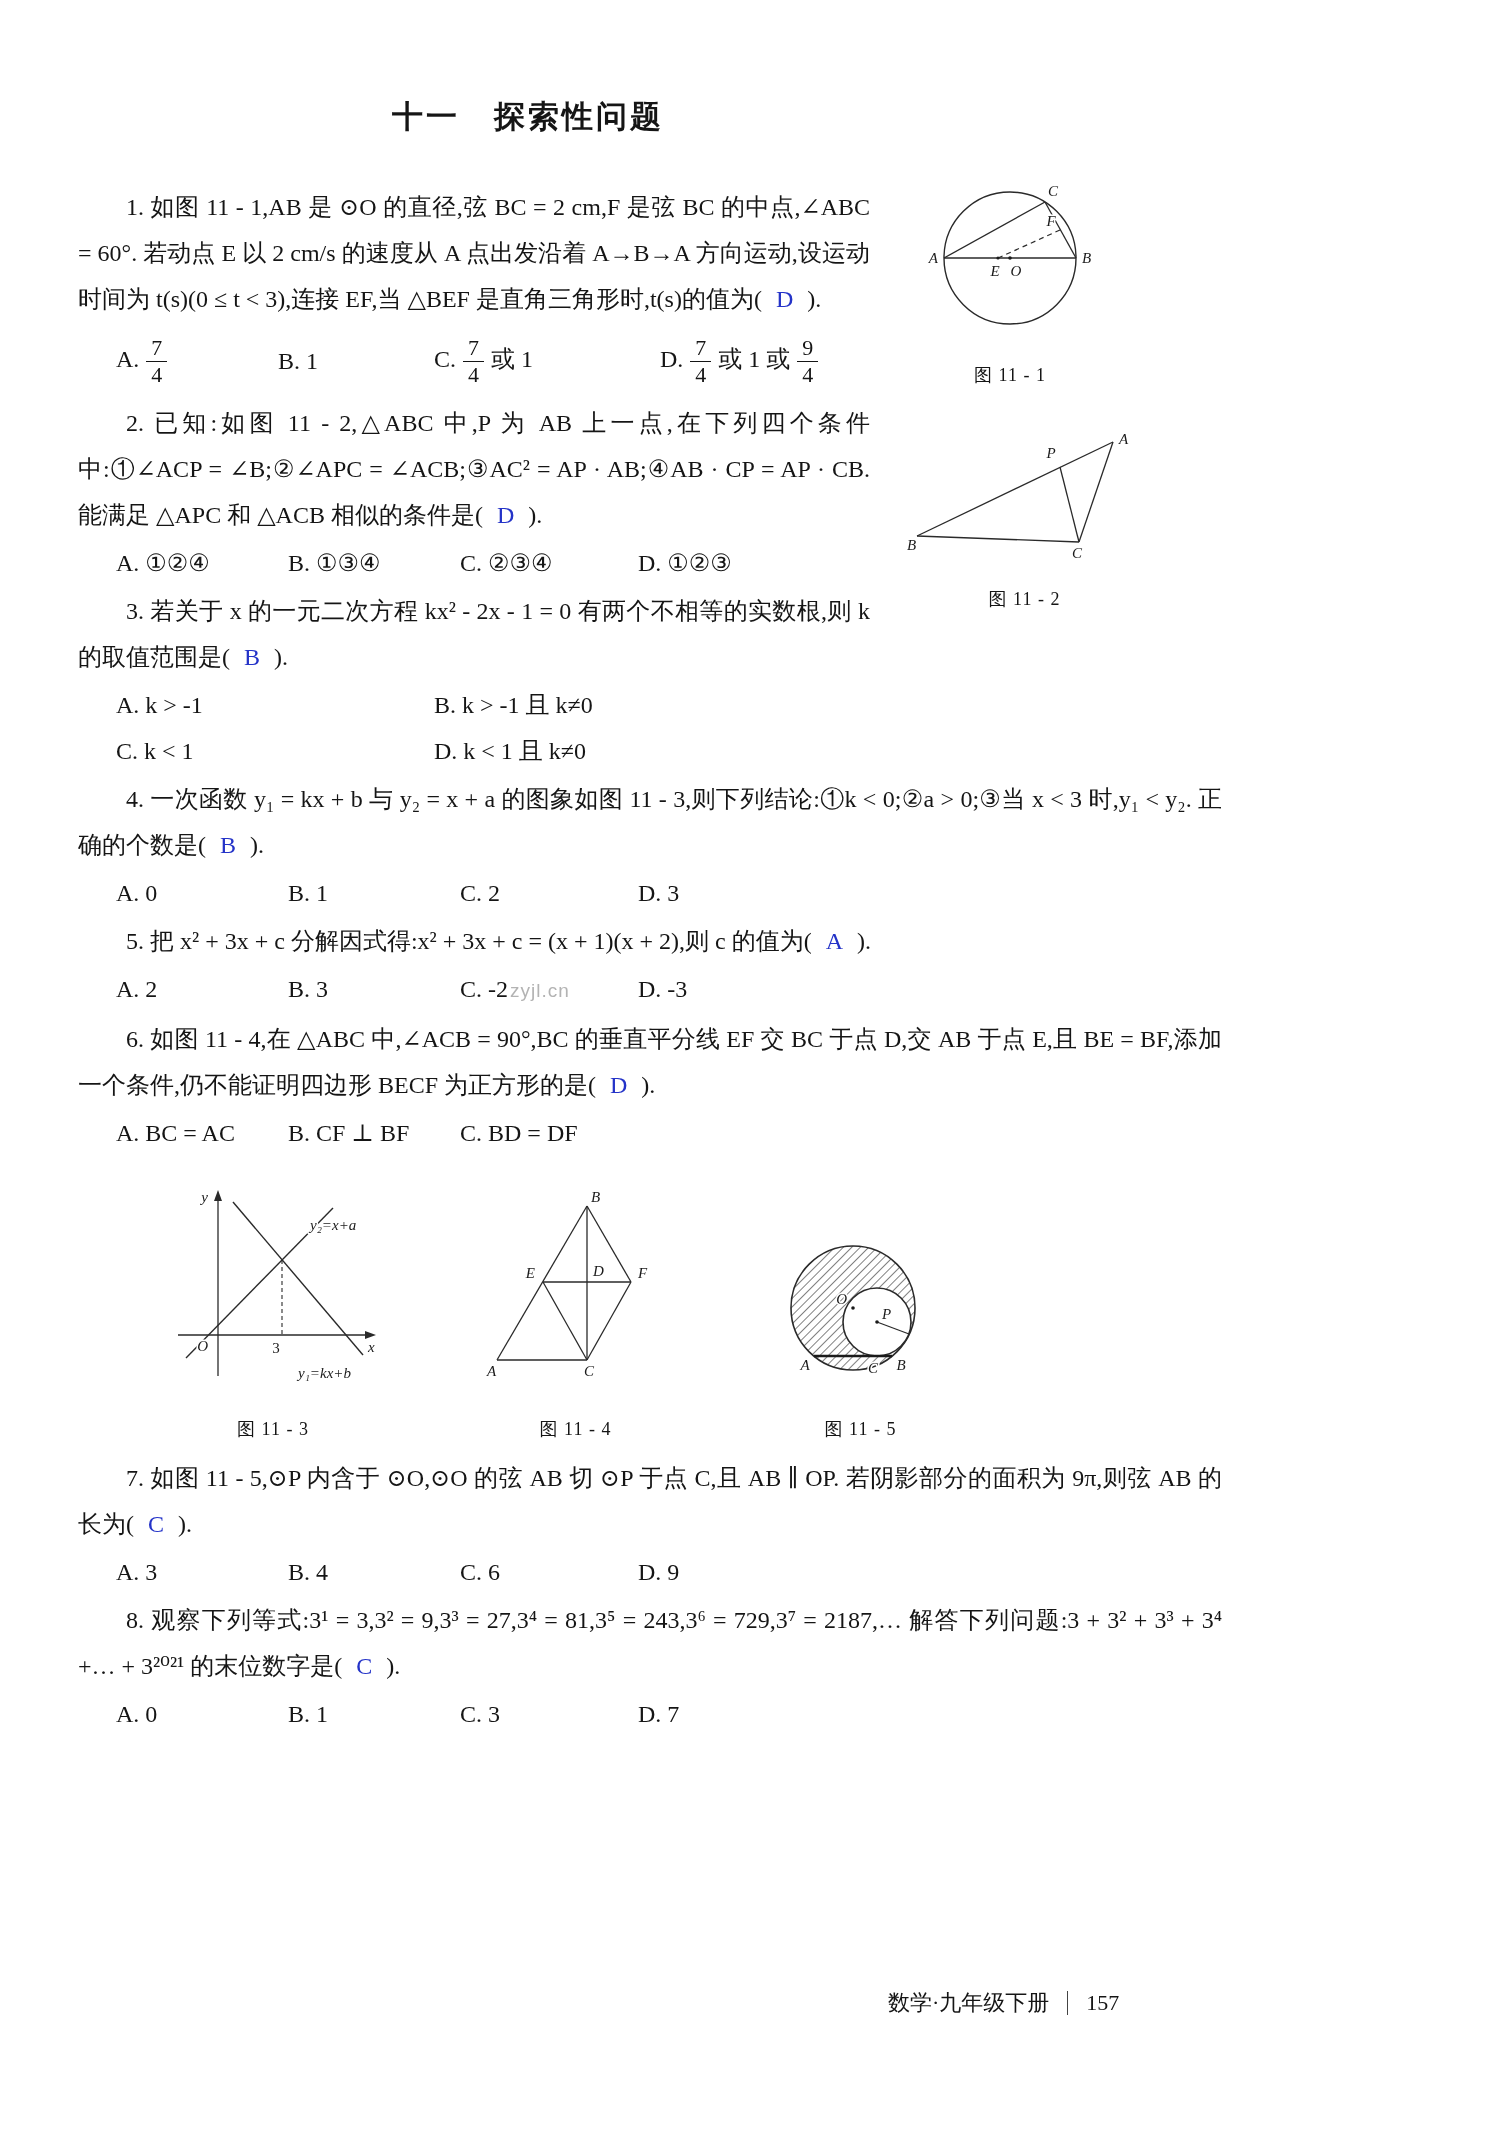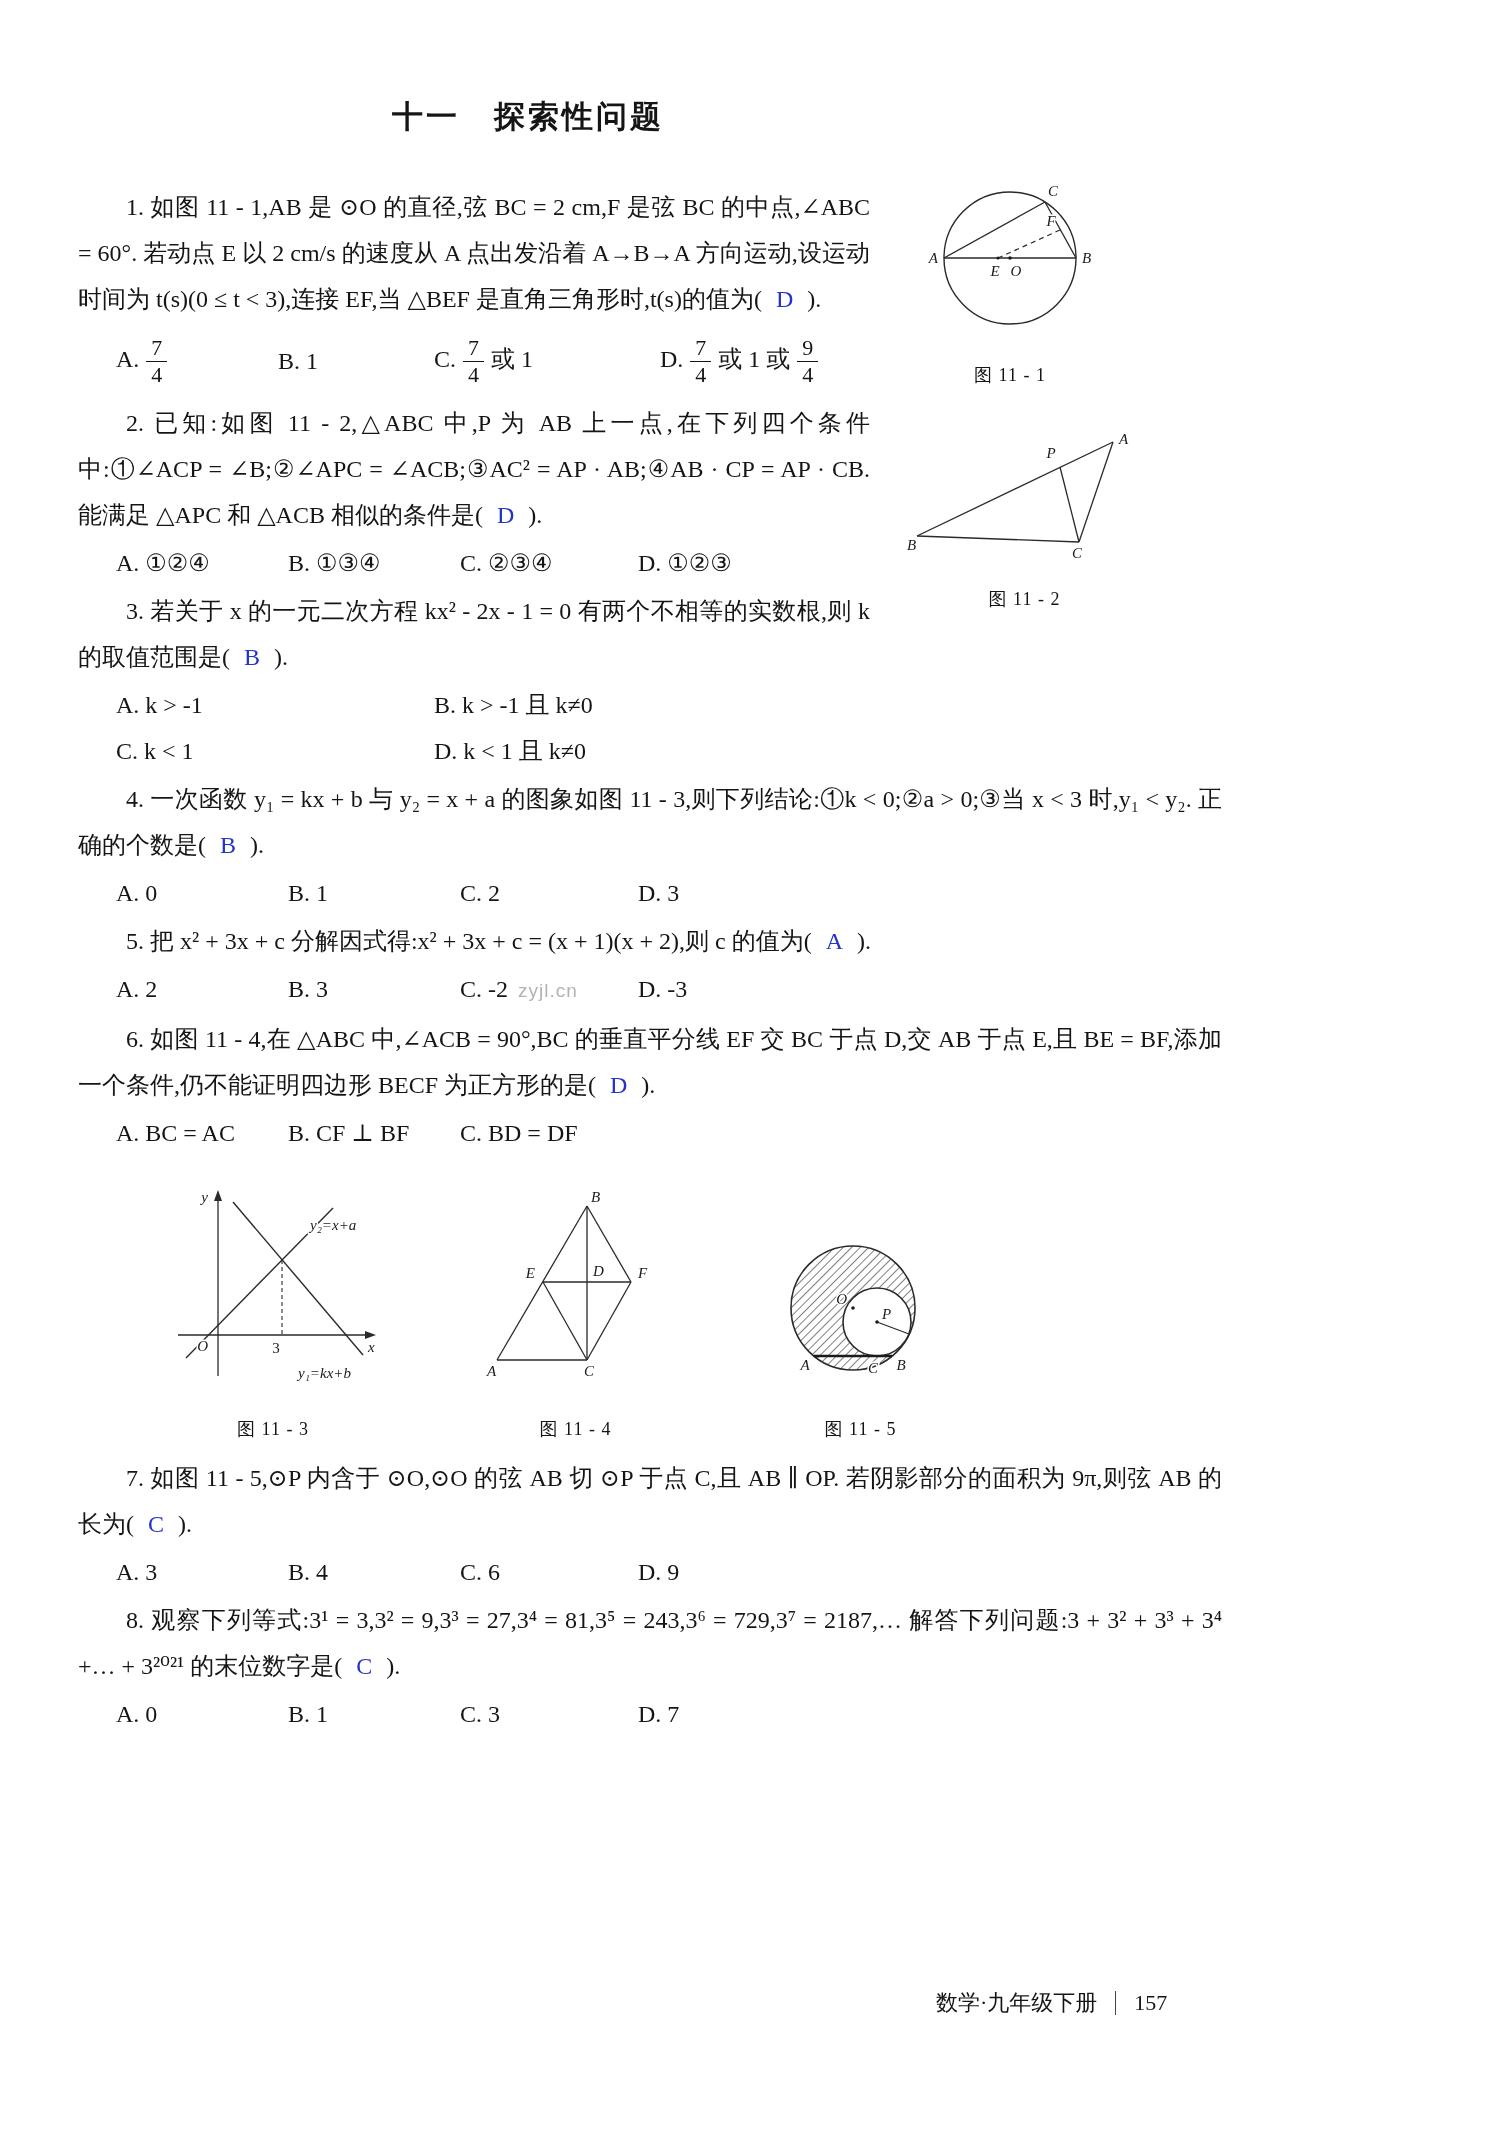--- a/index.html
+++ b/index.html
@@ -42,25 +42,25 @@
   figure{margin:0;}
   figcaption{font-size:18px;text-align:center;margin-top:25px;letter-spacing:1px;}
   .fig-row{
     display:flex;align-items:flex-end;gap:95px;
     padding-left:80px;margin:24px 0 14px 0;
   }
   svg{display:block;margin:0 auto;}
   .watermark{
     color:#b3b3b3;font-size:19px;
     font-family:"Liberation Sans","DejaVu Sans",sans-serif;
-    margin-left:10px;letter-spacing:1px;
+    margin-left:2px;letter-spacing:1px;
   }
   .footer{
     position:absolute;left:888px;top:1988px;
-    font-size:22px;display:flex;align-items:center;margin-left:48px;
+    font-size:22px;display:flex;align-items:center;
   }
   .footer .divider{
     display:inline-block;width:1px;height:24px;background:#444;
     margin:0 18px;
   }
   
   text{
     font-family:"Liberation Serif","DejaVu Serif",serif;
     font-size:15px;font-style:italic;fill:#1a1a1a;
     paint-order:stroke;stroke:#ffffff;stroke-width:3px;stroke-linejoin:round;

